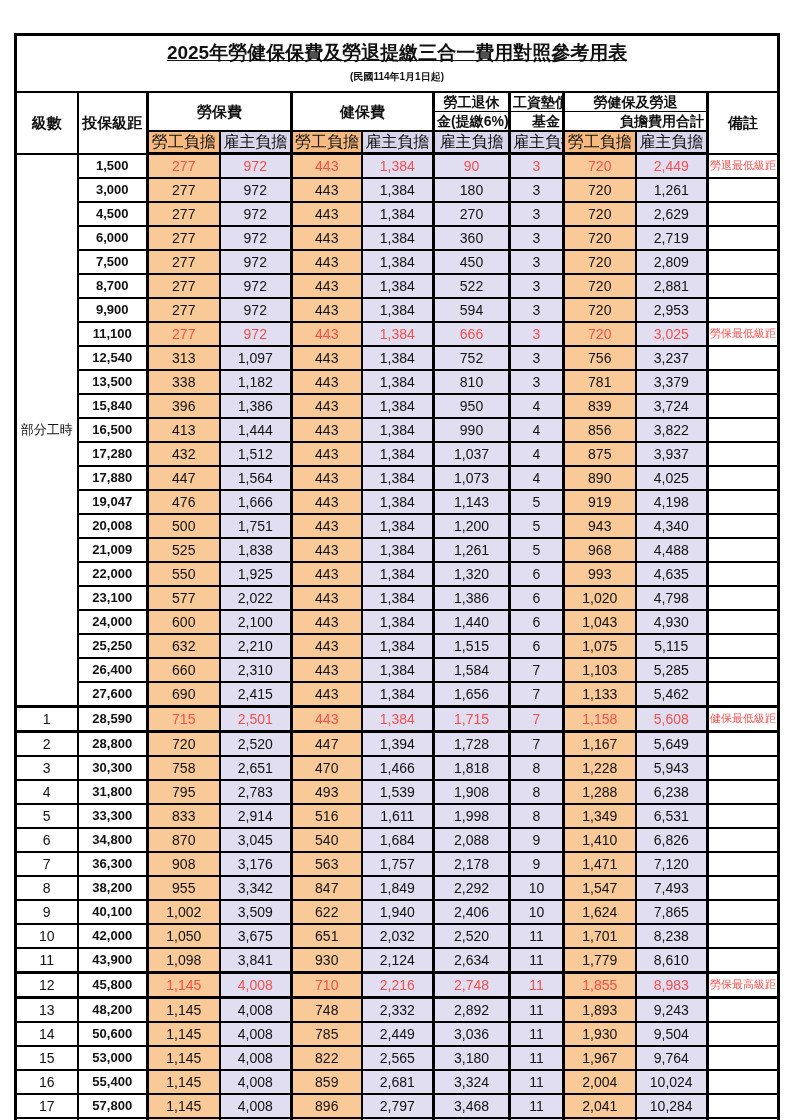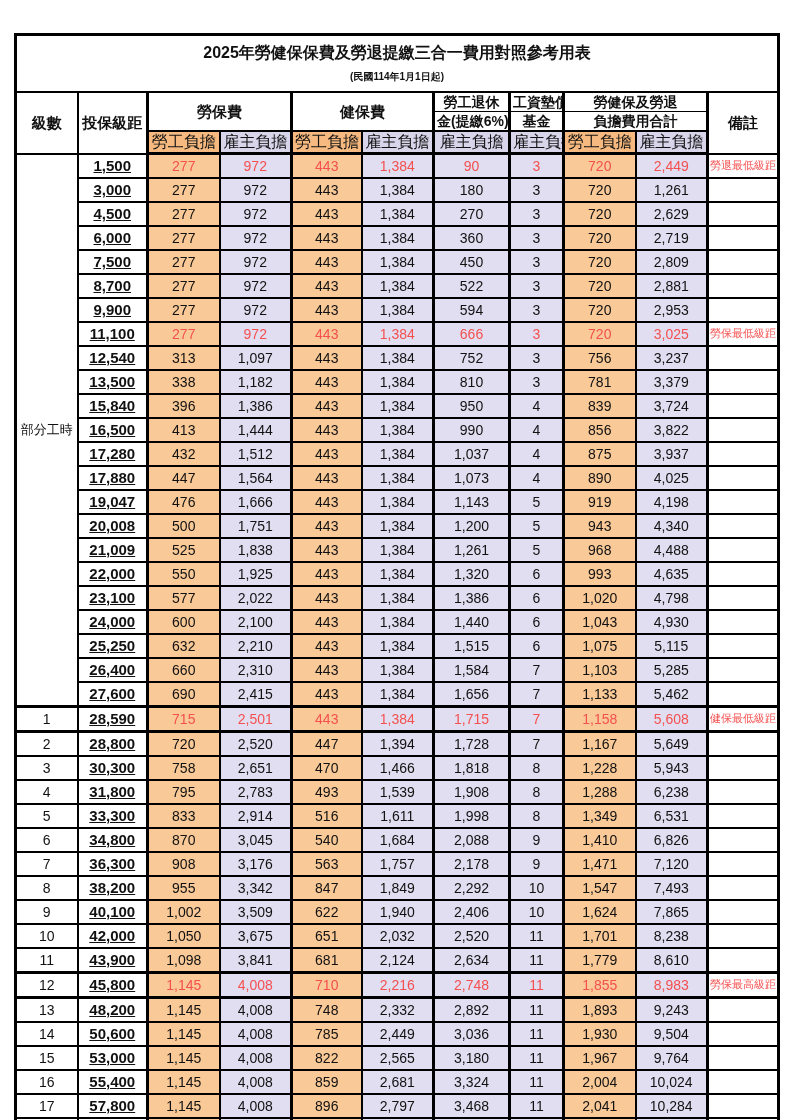--- a/index.html
+++ b/index.html
@@ -22,37 +22,37 @@
     border:3px solid var(--border);
   }
   td{
     border:2px solid var(--border);
     text-align:center;vertical-align:middle;
     height:22px;padding:0 2px;font-size:14px;
     white-space:nowrap;overflow:hidden;line-height:1.05;
   }
   
   td.title-cell{height:51px;border-bottom:2px solid var(--border);padding:2px 0;}
-  .title-line{font-size:16px;font-weight:bold;line-height:27px;}
+  .title-line{font-size:19px;font-weight:bold;line-height:27px;text-decoration:underline;}
   .subtitle-line{font-size:10px;font-weight:bold;line-height:22px;}
   
   tr.h1 td,tr.h2 td{height:18px;font-weight:bold;font-size:14px;}
   tr.h1 td.tall{font-size:15px;}
   tr.h3 td{height:20px;font-size:16px;font-weight:normal;border-bottom:3px solid var(--border);}
   td.split-b{border-bottom-width:1px;font-size:13px;margin-top:44px;}
-  td.split-t{border-top-width:1px;font-size:13px;}
+  td.split-t{border-top-width:1px;font-size:13px;text-align:right;}
   
   .gL{border-left-width:3px !important;}
   
   .h-orange{background:var(--header-orange);}
   .h-lav{background:var(--header-lavender);margin-top:20px;}
   .orange{background:var(--cell-orange);}
   .lav{background:var(--cell-lavender);}
   
-  .bracket{font-weight:bold;font-size:15px;text-decoration:underline;}
+  .bracket{font-weight:bold;font-size:13px;}
   .level{font-size:14px;}
   .part-time{font-size:13px;margin-left:8px;}
   .remark{font-size:11px;color:var(--red);padding:0 1px;}
   .red-row .fee{color:var(--red);}
   .hl-row td{border-top-width:3px;border-bottom-width:3px;}
 </style>
 </head>
 <body>
 
 <table>
@@ -508,21 +508,21 @@
         <td class="fee lav gL">11</td>
         <td class="fee orange gL">1,701</td>
         <td class="fee lav">8,238</td>
         <td class="remark gL"></td>
       </tr>
       <tr>
         <td class="level">11</td>
         <td class="bracket">43,900</td>
         <td class="fee orange gL">1,098</td>
         <td class="fee lav">3,841</td>
-        <td class="fee orange gL">681</td>
+        <td class="fee orange gL">930</td>
         <td class="fee lav">2,124</td>
         <td class="fee lav gL">2,634</td>
         <td class="fee lav gL">11</td>
         <td class="fee orange gL">1,779</td>
         <td class="fee lav">8,610</td>
         <td class="remark gL"></td>
       </tr>
       <tr class="red-row hl-row">
         <td class="level">12</td>
         <td class="bracket">45,800</td>

